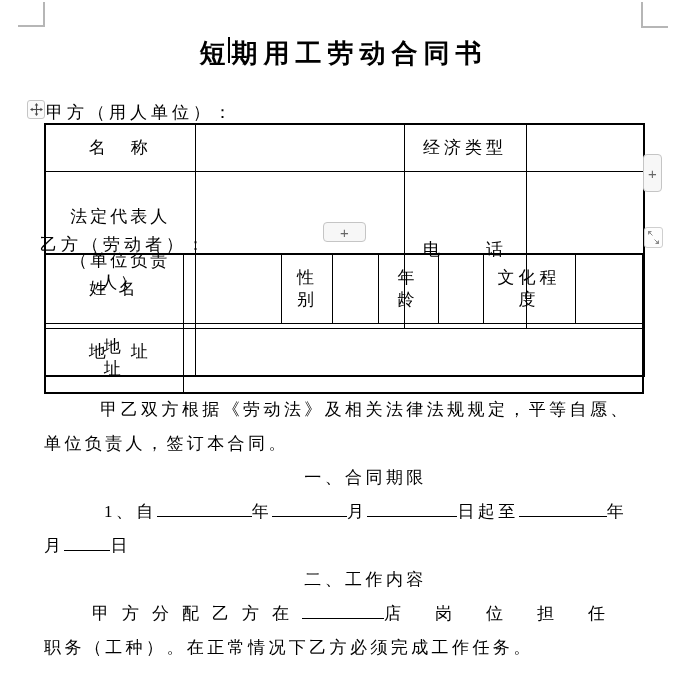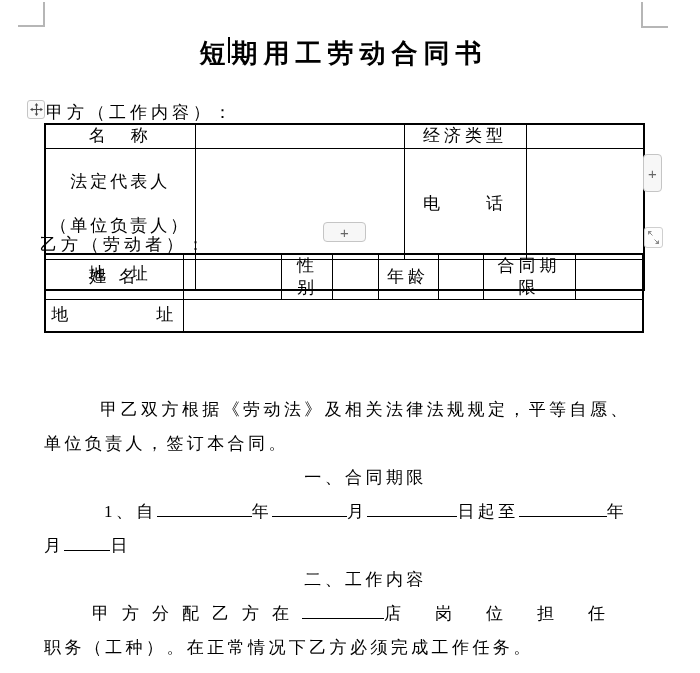--- a/index.html
+++ b/index.html
@@ -26,21 +26,21 @@
     position:absolute;font-size:17px;letter-spacing:4px;white-space:pre;
   }
   .heading-a{left:46px;top:101px;}
   .heading-b{left:40px;top:233px;}
   
   table.form{
     position:absolute;border-collapse:collapse;table-layout:fixed;
     border:2px solid #000;
   }
   table.form td{
-    border:1.5px solid #000;padding:0;vertical-align:middle;
+    border:1.5px solid #000;padding:12px;vertical-align:middle;
     font-size:17px;letter-spacing:4px;text-align:center;white-space:pre-line;
     line-height:22px;
   }
   .tbl-a{left:44px;top:123px;width:599px;}
   .tbl-b{left:44px;top:253px;width:598px;}
   .wrap-narrow{display:inline-block;width:22px;word-break:break-all;letter-spacing:2px;}
   .wrap-edu{display:inline-block;width:66px;word-break:break-all;letter-spacing:4px;}
   
   .bodytext{
     position:absolute;left:44px;top:393px;width:600px;
@@ -73,21 +73,21 @@
 <body>
 
 <div class="mark mark-tl-v"></div>
 <div class="mark mark-tl-h"></div>
 <div class="mark mark-tr-v"></div>
 <div class="mark mark-tr-h"></div>
 
 <div class="caret"></div>
 <div class="title">短期用工劳动合同书</div>
 
-<div class="party-heading heading-a">甲方（工作内容）：</div>
+<div class="party-heading heading-a">甲方（用人单位）：</div>
 
 <div class="widget move-handle">
   <span>
     <svg width="13" height="13" viewBox="0 0 13 13">
       <g stroke="#4a4a4a" stroke-width="1.1" fill="#4a4a4a">
         <line x1="6.5" y1="1.5" x2="6.5" y2="11.5"></line>
         <line x1="1.5" y1="6.5" x2="11.5" y2="6.5"></line>
         <path d="M6.5 0 L4.7 2.6 L8.3 2.6 Z" stroke="none"></path>
         <path d="M6.5 13 L4.7 10.4 L8.3 10.4 Z" stroke="none"></path>
         <path d="M0 6.5 L2.6 4.7 L2.6 8.3 Z" stroke="none"></path>
@@ -162,21 +162,21 @@
       <col style="width:68px">
   </colgroup>
   <tbody>
       <tr style="height:45px">
     <td><span>姓 名</span></td>
     <td></td>
     <td><span class="wrap-narrow">性别</span></td>
     <td></td>
     <td>年龄</td>
     <td></td>
-    <td><span class="wrap-edu">合同期限</span></td>
+    <td><span class="wrap-edu">文化程度</span></td>
     <td></td>
   </tr>
   <tr style="height:32px">
     <td>地　　　　址</td>
     <td colspan="7"></td>
   </tr>
 </tbody>
   </table>
 
 <div class="bodytext">

